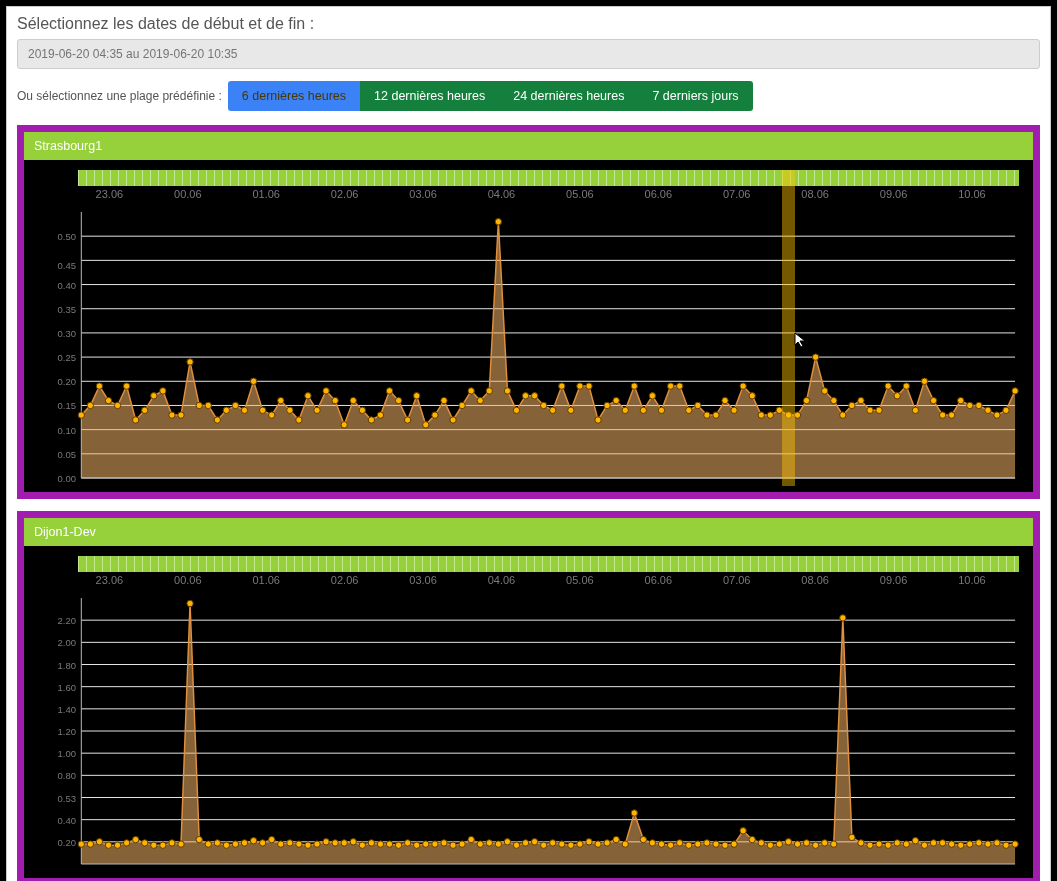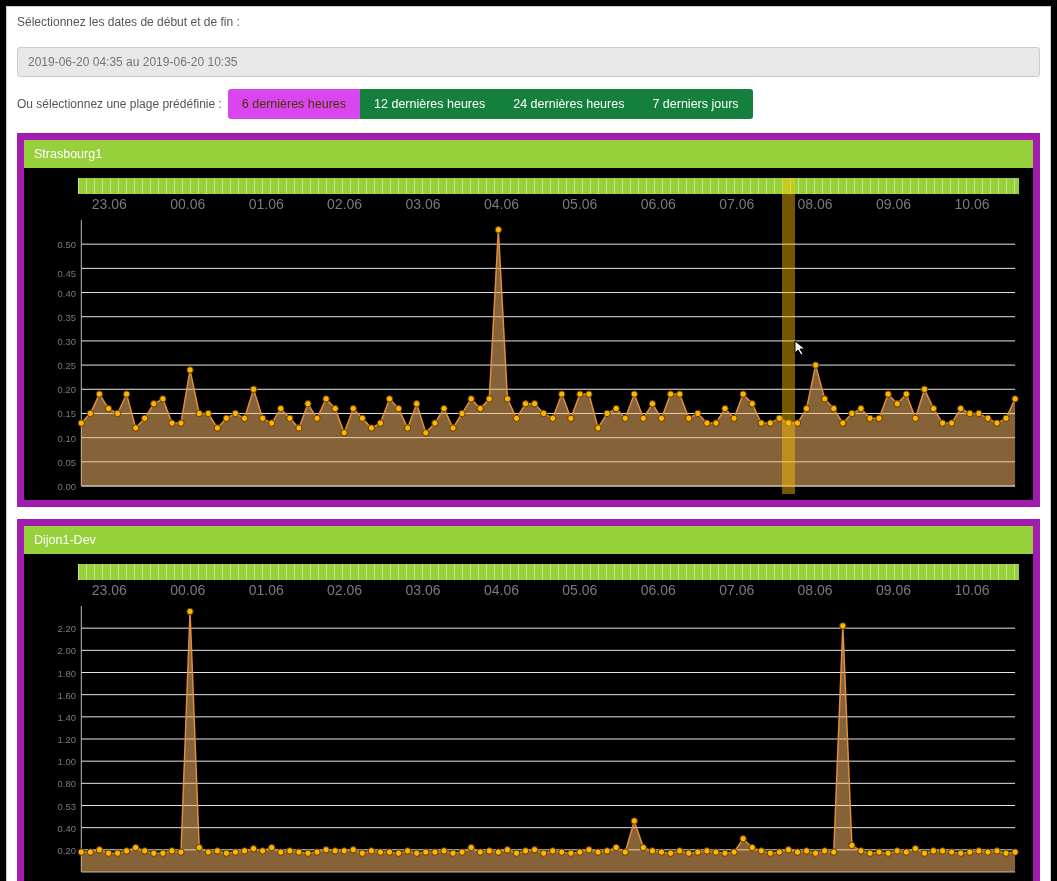--- a/index.html
+++ b/index.html
@@ -8,21 +8,21 @@
     background: #000;
     padding: 6px;
     font-size: 12px;
     color: #666;
   }
   .container {
     background: #fff;
     border: 1px solid #ccc;
     padding: 8px 10px 10px 10px;
   }
-  .label-row { margin-bottom: 18px; color: #555; font-size: 12px; }
+  .label-row { margin-bottom: 6px; color: #555; font-size: 16px; }
   .date-input {
     width: 100%;
     background: #e8e8e8;
     border: 1px solid #ccc;
     border-radius: 3px;
     padding: 7px 10px;
     color: #757575;
     font-size: 12px;
   }
   .range-row {
@@ -33,21 +33,21 @@
   }
   .range-label { margin-right: 6px; color: #555; }
   .range-btn {
     border: none;
     padding: 8px 14px;
     font-size: 12.5px;
     cursor: pointer;
     background: #15803d;
     color: #fff;
   }
-  .range-btn.active { background: #d946ef; color: #4a3600; }
+  .range-btn.active { background: #3b82f6; color: #4a3600; }
   .range-btn:first-of-type { border-radius: 3px 0 0 3px; }
   .range-btn:last-of-type { border-radius: 0 3px 3px 0; }
 
   .panel {
     border: 7px solid #a21caf;
     margin-bottom: 12px;
     background: #000000;
   }
   .panel-header {
     background: #96d13b;
@@ -65,21 +65,21 @@
   }
   .mini-strip .tick-lines {
     position:absolute; inset:0;
     background-image: linear-gradient(to right, rgba(255,255,255,0.45) 1px, transparent 1px);
     background-size: 8px 100%;
   }
   .mini-axis {
     position: relative;
     height: 14px;
     margin: 0 2px 4px 42px;
-    font-size: 14px;
+    font-size: 11px;
     color: #7a7a7a;
   }
   .mini-axis span { position: absolute; transform: translateX(-50%); top: 0; }
 
   .chart-wrap {
     position: relative;
     height: 280px;
     margin-left: 0;
   }
   .chart-svg { display:block; }

